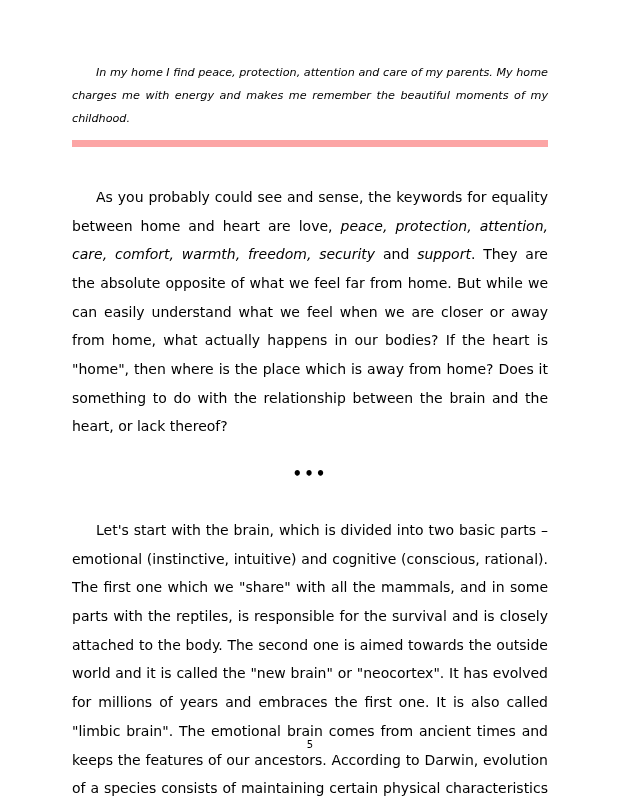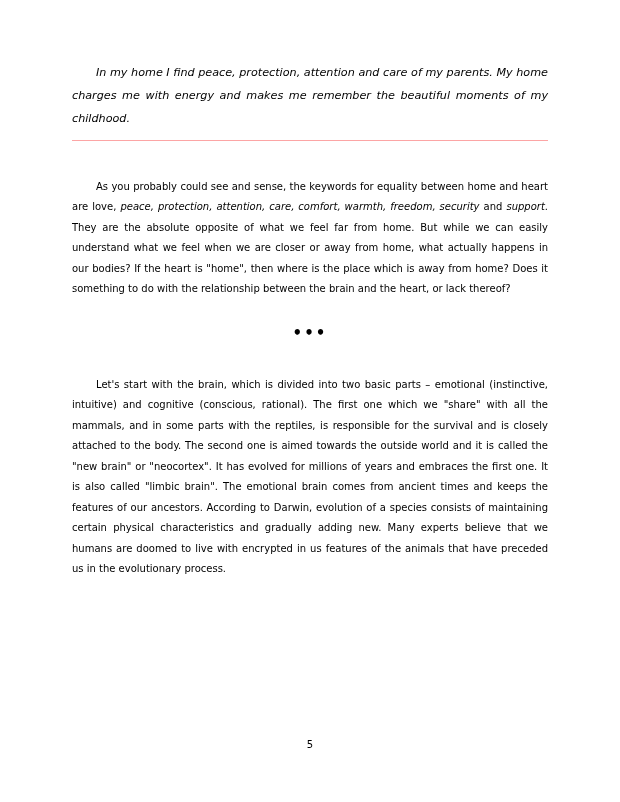--- a/index.html
+++ b/index.html
@@ -27,25 +27,25 @@
     top: 62px;
     width: 476px;
   }
   .quote-block {
     font-style: italic;
     font-size: 11.2px;
     line-height: 2.05;
     text-align: justify;
     text-indent: 24px;
     padding-bottom: 9px;
-    border-bottom: 1px solid #fca5a5;
+    border-bottom: 7px solid #fca5a5;
     margin-bottom: 0;
   }
   .body-para {
-    font-size: 10px;
+    font-size: 14px;
     line-height: 2.05;
     text-align: justify;
     text-indent: 24px;
     margin: 0;
   }
   .body-para.noindent {
     text-indent: 0;
   }
   .gap-after-quote { height: 36px; }
   .gap-before-dots { height: 26px; }

